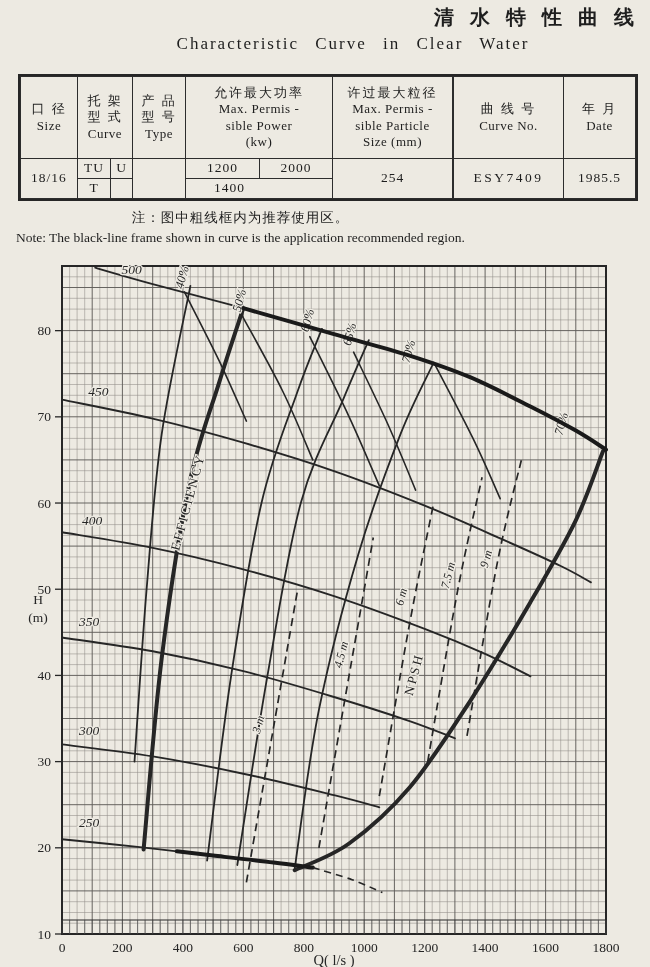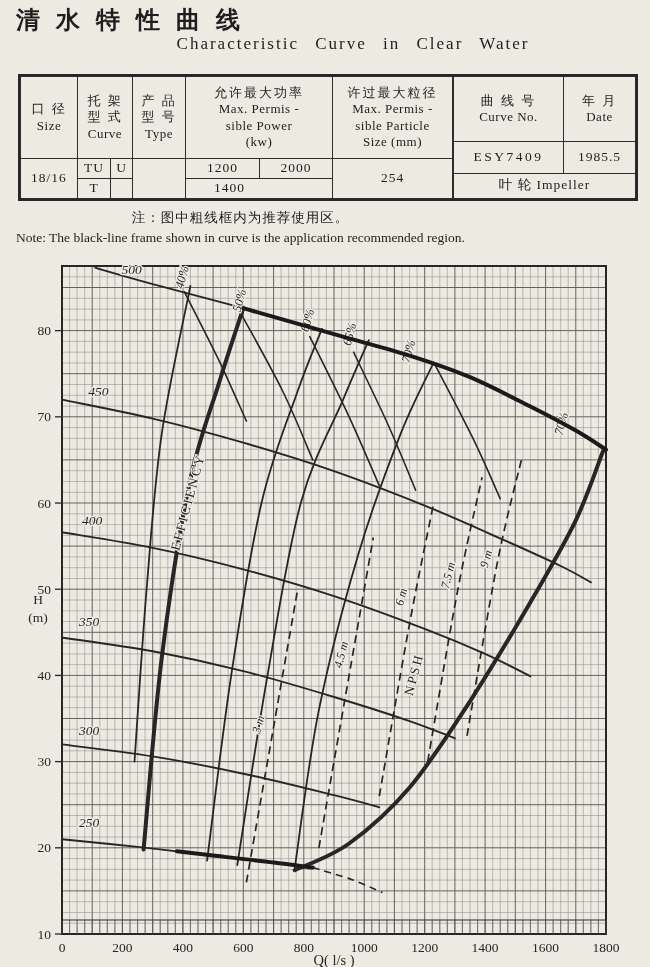--- a/index.html
+++ b/index.html
@@ -2,22 +2,22 @@
 <html><head>
 <meta charset="utf-8">
 <style>
   html,body{margin:0;padding:0;}
   body{
     width:650px;height:967px;position:relative;overflow:hidden;
     background:#edeae2;color:#1e1e1e;
     font-family:"Liberation Serif","DejaVu Serif",serif;
   }
   .title-zh{
-    position:absolute;top:4px;left:0;width:100%;text-align:left;
-    font-size:24px;font-weight:bold;letter-spacing:16px;text-indent:16px;
+    position:absolute;top:4px;left:0;width:100%;text-align:right;
+    font-size:20px;font-weight:bold;letter-spacing:16px;text-indent:16px;
   }
   .title-en{
     position:absolute;top:34px;left:0;width:100%;text-align:center;
     font-size:17px;letter-spacing:2px;word-spacing:10px;padding-left:28px;
   }
   .spec-table{
     position:absolute;left:18px;top:74px;width:616px;display:flex;
     border:2px solid #262626;background:transparent;
   }
   table{border-collapse:collapse;table-layout:fixed;}
@@ -107,23 +107,20 @@
         <div class="he">Curve No.</div>
       </td>
       <td>
         <div class="hz">年 月</div>
         <div class="he">Date</div>
       </td>
     </tr>
     <tr style="height:26px">
       <td class="val lsp">ESY7409</td>
       <td class="val">1985.5</td>
-    </tr>
-    <tr style="height:21px">
-      <td colspan="2" class="val">叶 轮  Impeller</td>
     </tr>
   </tbody>
     </table>
 </div>
 
 <div class="note">
   <div class="zh">注：图中粗线框内为推荐使用区。</div>
   <div class="en">Note: The black-line frame shown in curve is the application recommended region.</div>
 </div>
 

